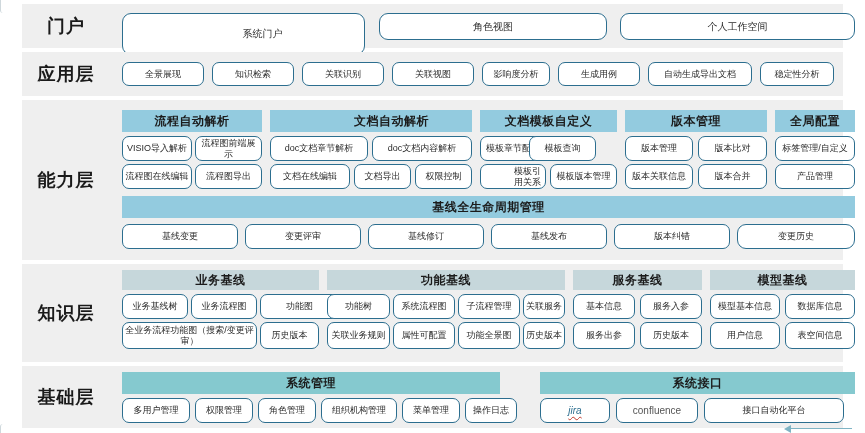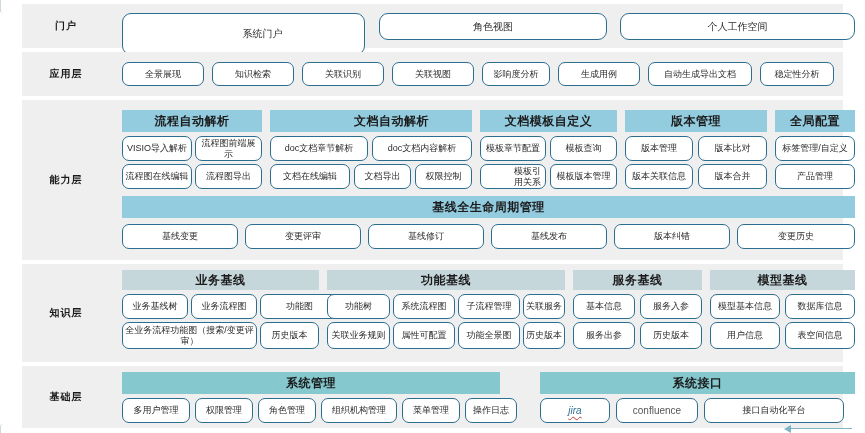--- a/index.html
+++ b/index.html
@@ -18,21 +18,21 @@
     left:22px;right:22px;
     background:#efefef;
     box-sizing:border-box;
   }
   .band-label{
     position:absolute;
     left:0;width:88px;
     text-align:center;
     font-weight:bold;
     color:#1a1a1a;
-    font-size:10px;
+    font-size:18px;
     letter-spacing:1px;
     top:50%;
     transform:translateY(-50%);
   }
   .band-body{
     position:absolute;
     left:78px;right:10px;top:0;bottom:0;
   }
 
   
@@ -139,41 +139,41 @@
 
       <div class="hbar blue" style="left:170px;top:10px;width:202px;height:22px;padding-left:41px;">文档自动解析</div>
       <div class="pill" style="left:170px;top:36px;width:98px;height:25px;">doc文档章节解析</div>
       <div class="pill" style="left:272px;top:36px;width:100px;height:25px;">doc文档内容解析</div>
       <div class="pill" style="left:170px;top:64px;width:80px;height:25px;">文档在线编辑</div>
       <div class="pill" style="left:254px;top:64px;width:57px;height:25px;">文档导出</div>
       <div class="pill" style="left:315px;top:64px;width:57px;height:25px;">权限控制</div>
 
       <div class="hbar blue" style="left:380px;top:10px;width:137px;height:22px;">文档模板自定义</div>
       <div class="pill" style="left:380px;top:36px;width:66px;height:25px;">模板章节配置</div>
-      <div class="pill" style="left:450px;top:36px;width:67px;height:25px;">模板查询</div>
+      <div class="pill" style="left:429px;top:36px;width:67px;height:25px;">模板查询</div>
       <div class="pill" style="left:380px;top:64px;width:66px;height:25px;padding-left:31px;">模板引用关系</div>
-      <div class="pill" style="left:450px;top:64px;width:67px;height:25px;border-radius:6px;">模板版本管理</div>
+      <div class="pill" style="left:450px;top:64px;width:67px;height:25px;">模板版本管理</div>
 
       <div class="hbar blue" style="left:525px;top:10px;width:142px;height:22px;">版本管理</div>
       <div class="pill" style="left:525px;top:36px;width:68px;height:25px;">版本管理</div>
       <div class="pill" style="left:598px;top:36px;width:69px;height:25px;">版本比对</div>
       <div class="pill" style="left:525px;top:64px;width:68px;height:25px;">版本关联信息</div>
       <div class="pill" style="left:598px;top:64px;width:69px;height:25px;">版本合并</div>
 
       <div class="hbar blue" style="left:675px;top:10px;width:80px;height:22px;">全局配置</div>
       <div class="pill" style="left:675px;top:36px;width:80px;height:25px;">标签管理/自定义</div>
       <div class="pill" style="left:675px;top:64px;width:80px;height:25px;">产品管理</div>
 
       <div class="hbar blue" style="left:22px;top:96px;width:733px;height:22px;">基线全生命周期管理</div>
       <div class="pill" style="left:22px;top:124px;width:116px;height:25px;">基线变更</div>
       <div class="pill" style="left:145px;top:124px;width:116px;height:25px;">变更评审</div>
       <div class="pill" style="left:268px;top:124px;width:116px;height:25px;">基线修订</div>
       <div class="pill" style="left:391px;top:124px;width:116px;height:25px;">基线发布</div>
       <div class="pill" style="left:514px;top:124px;width:116px;height:25px;">版本纠错</div>
-      <div class="pill" style="left:637px;top:124px;width:118px;height:25px;">变更历史</div>
+      <div class="pill" style="left:637px;top:124px;width:118px;height:25px;border-radius:9px;">变更历史</div>
     </div>
   </div>
 
   <div class="band" style="top:264px;height:98px;">
     <div class="band-label">知识层</div>
     <div class="band-body">
 
       <div class="hbar gray" style="left:22px;top:6px;width:197px;height:20px;">业务基线</div>
       <div class="pill" style="left:22px;top:30px;width:66px;height:25px;">业务基线树</div>
       <div class="pill" style="left:91px;top:30px;width:66px;height:25px;">业务流程图</div>

